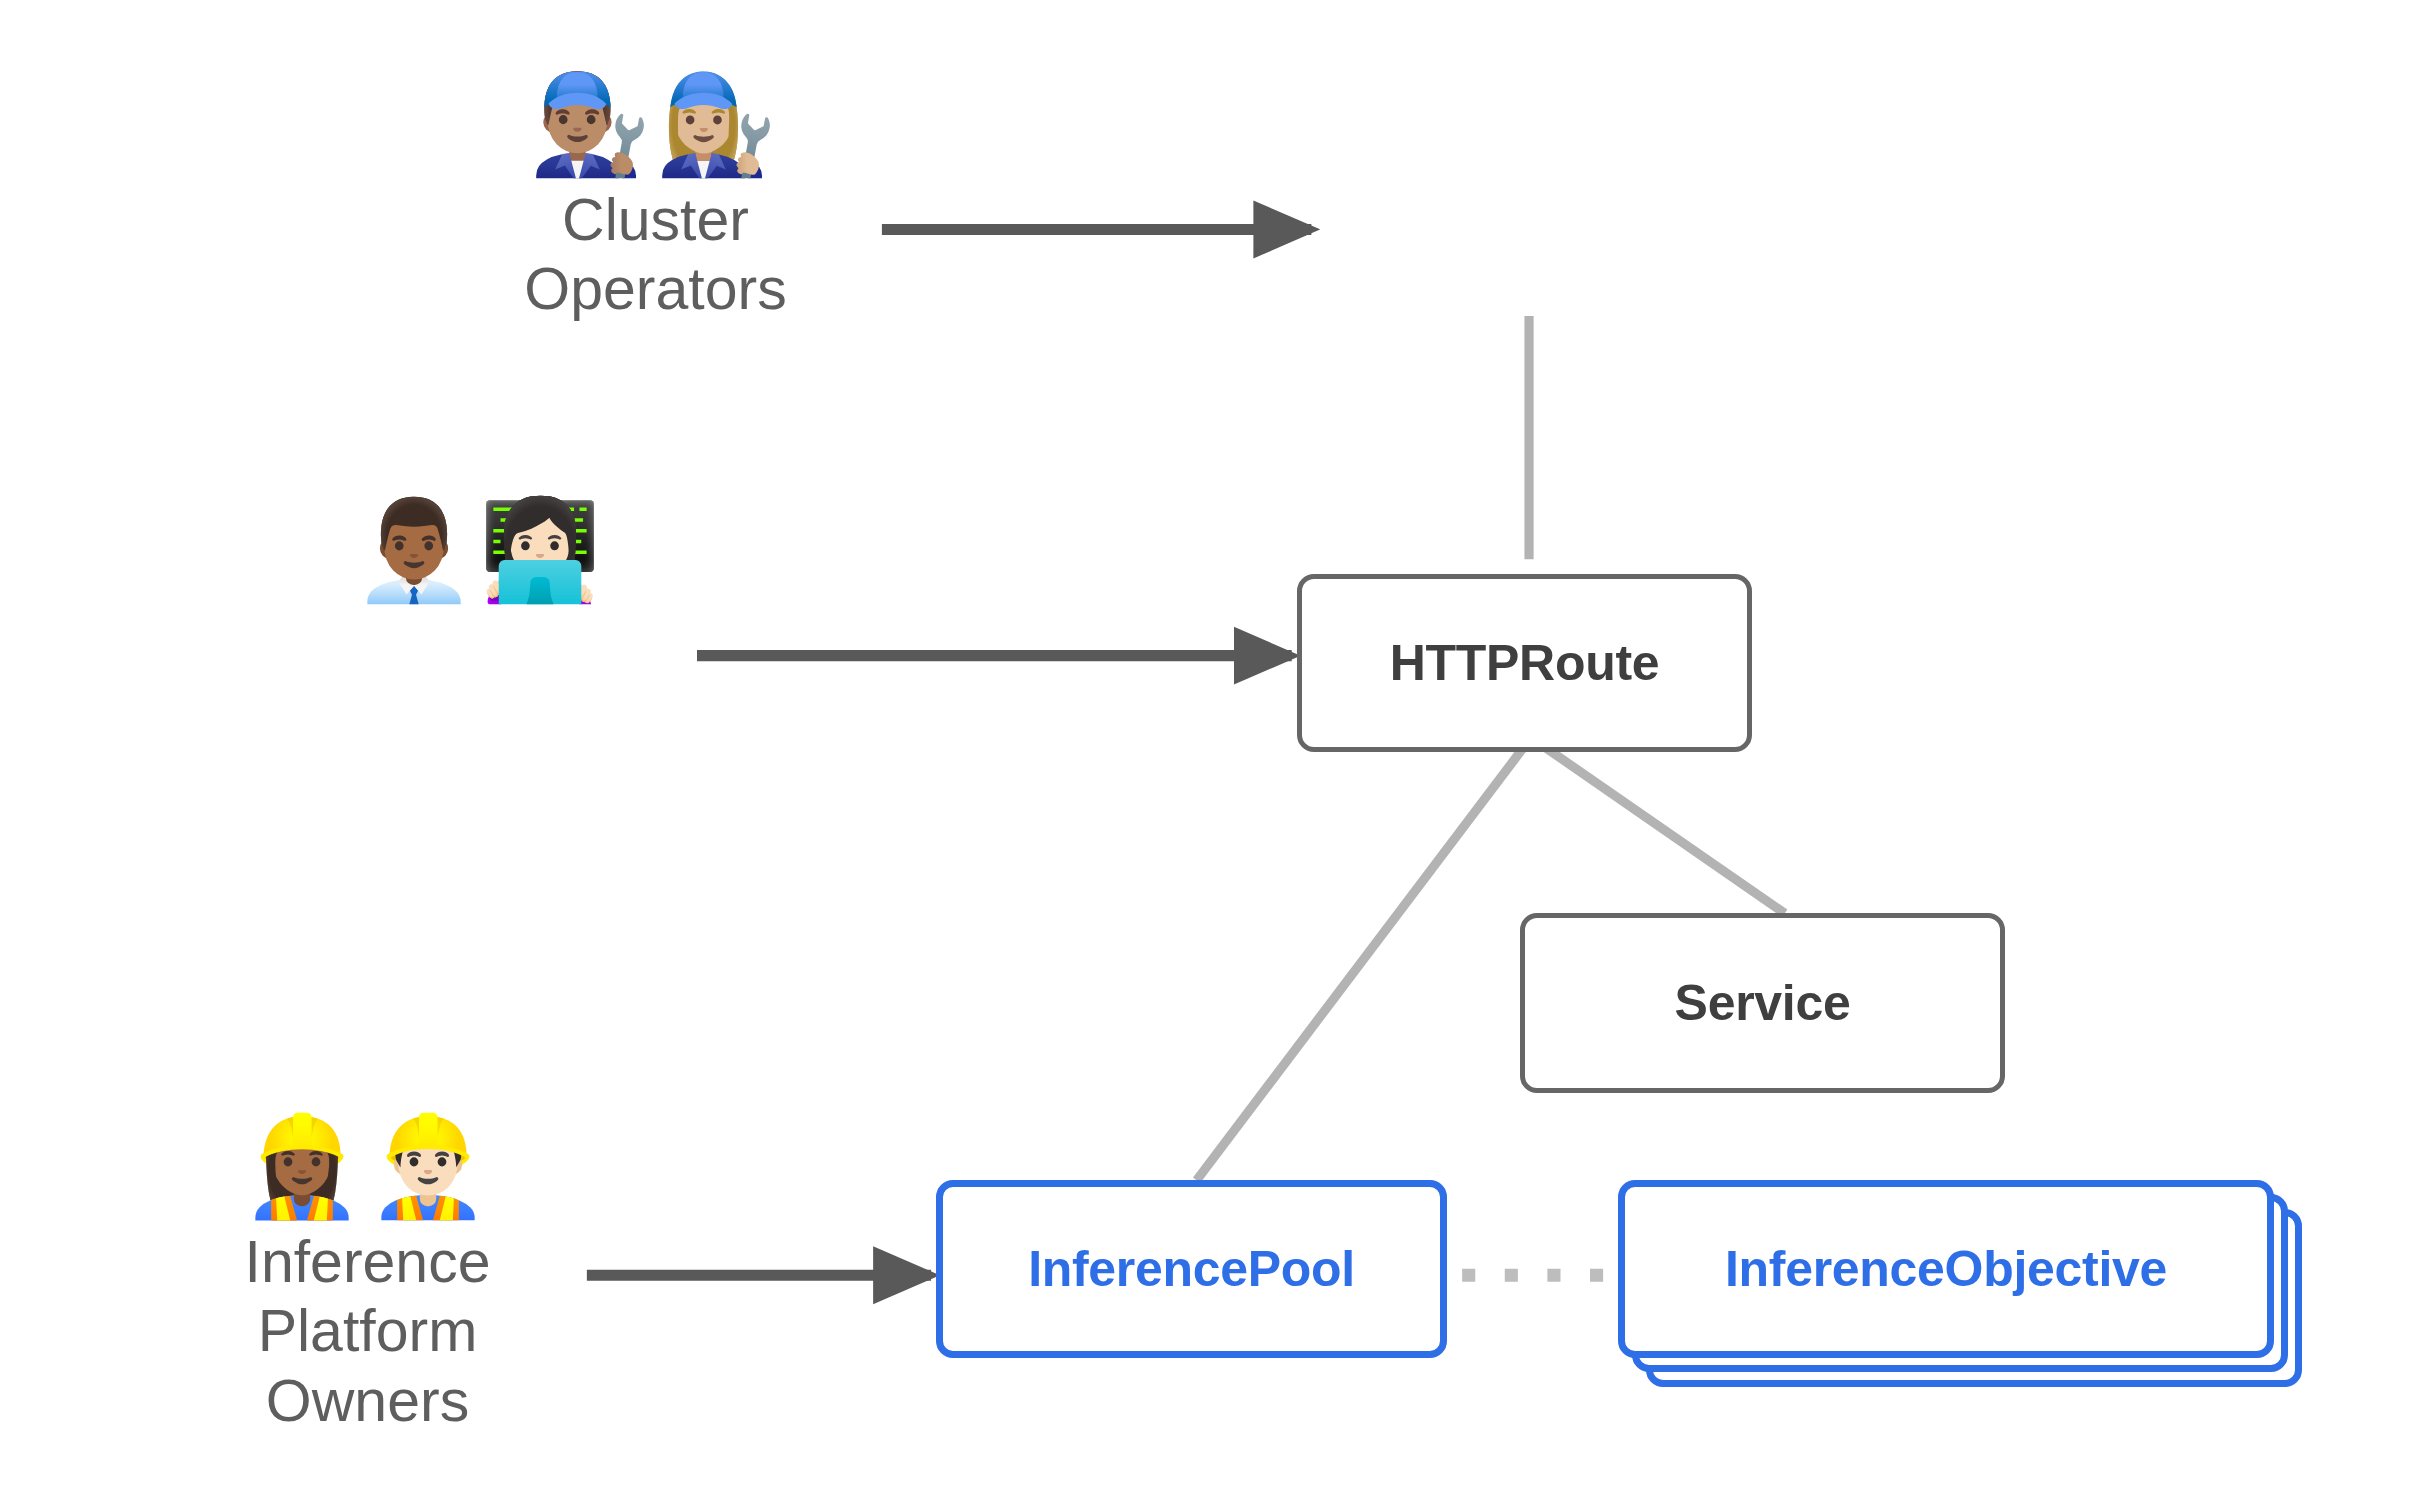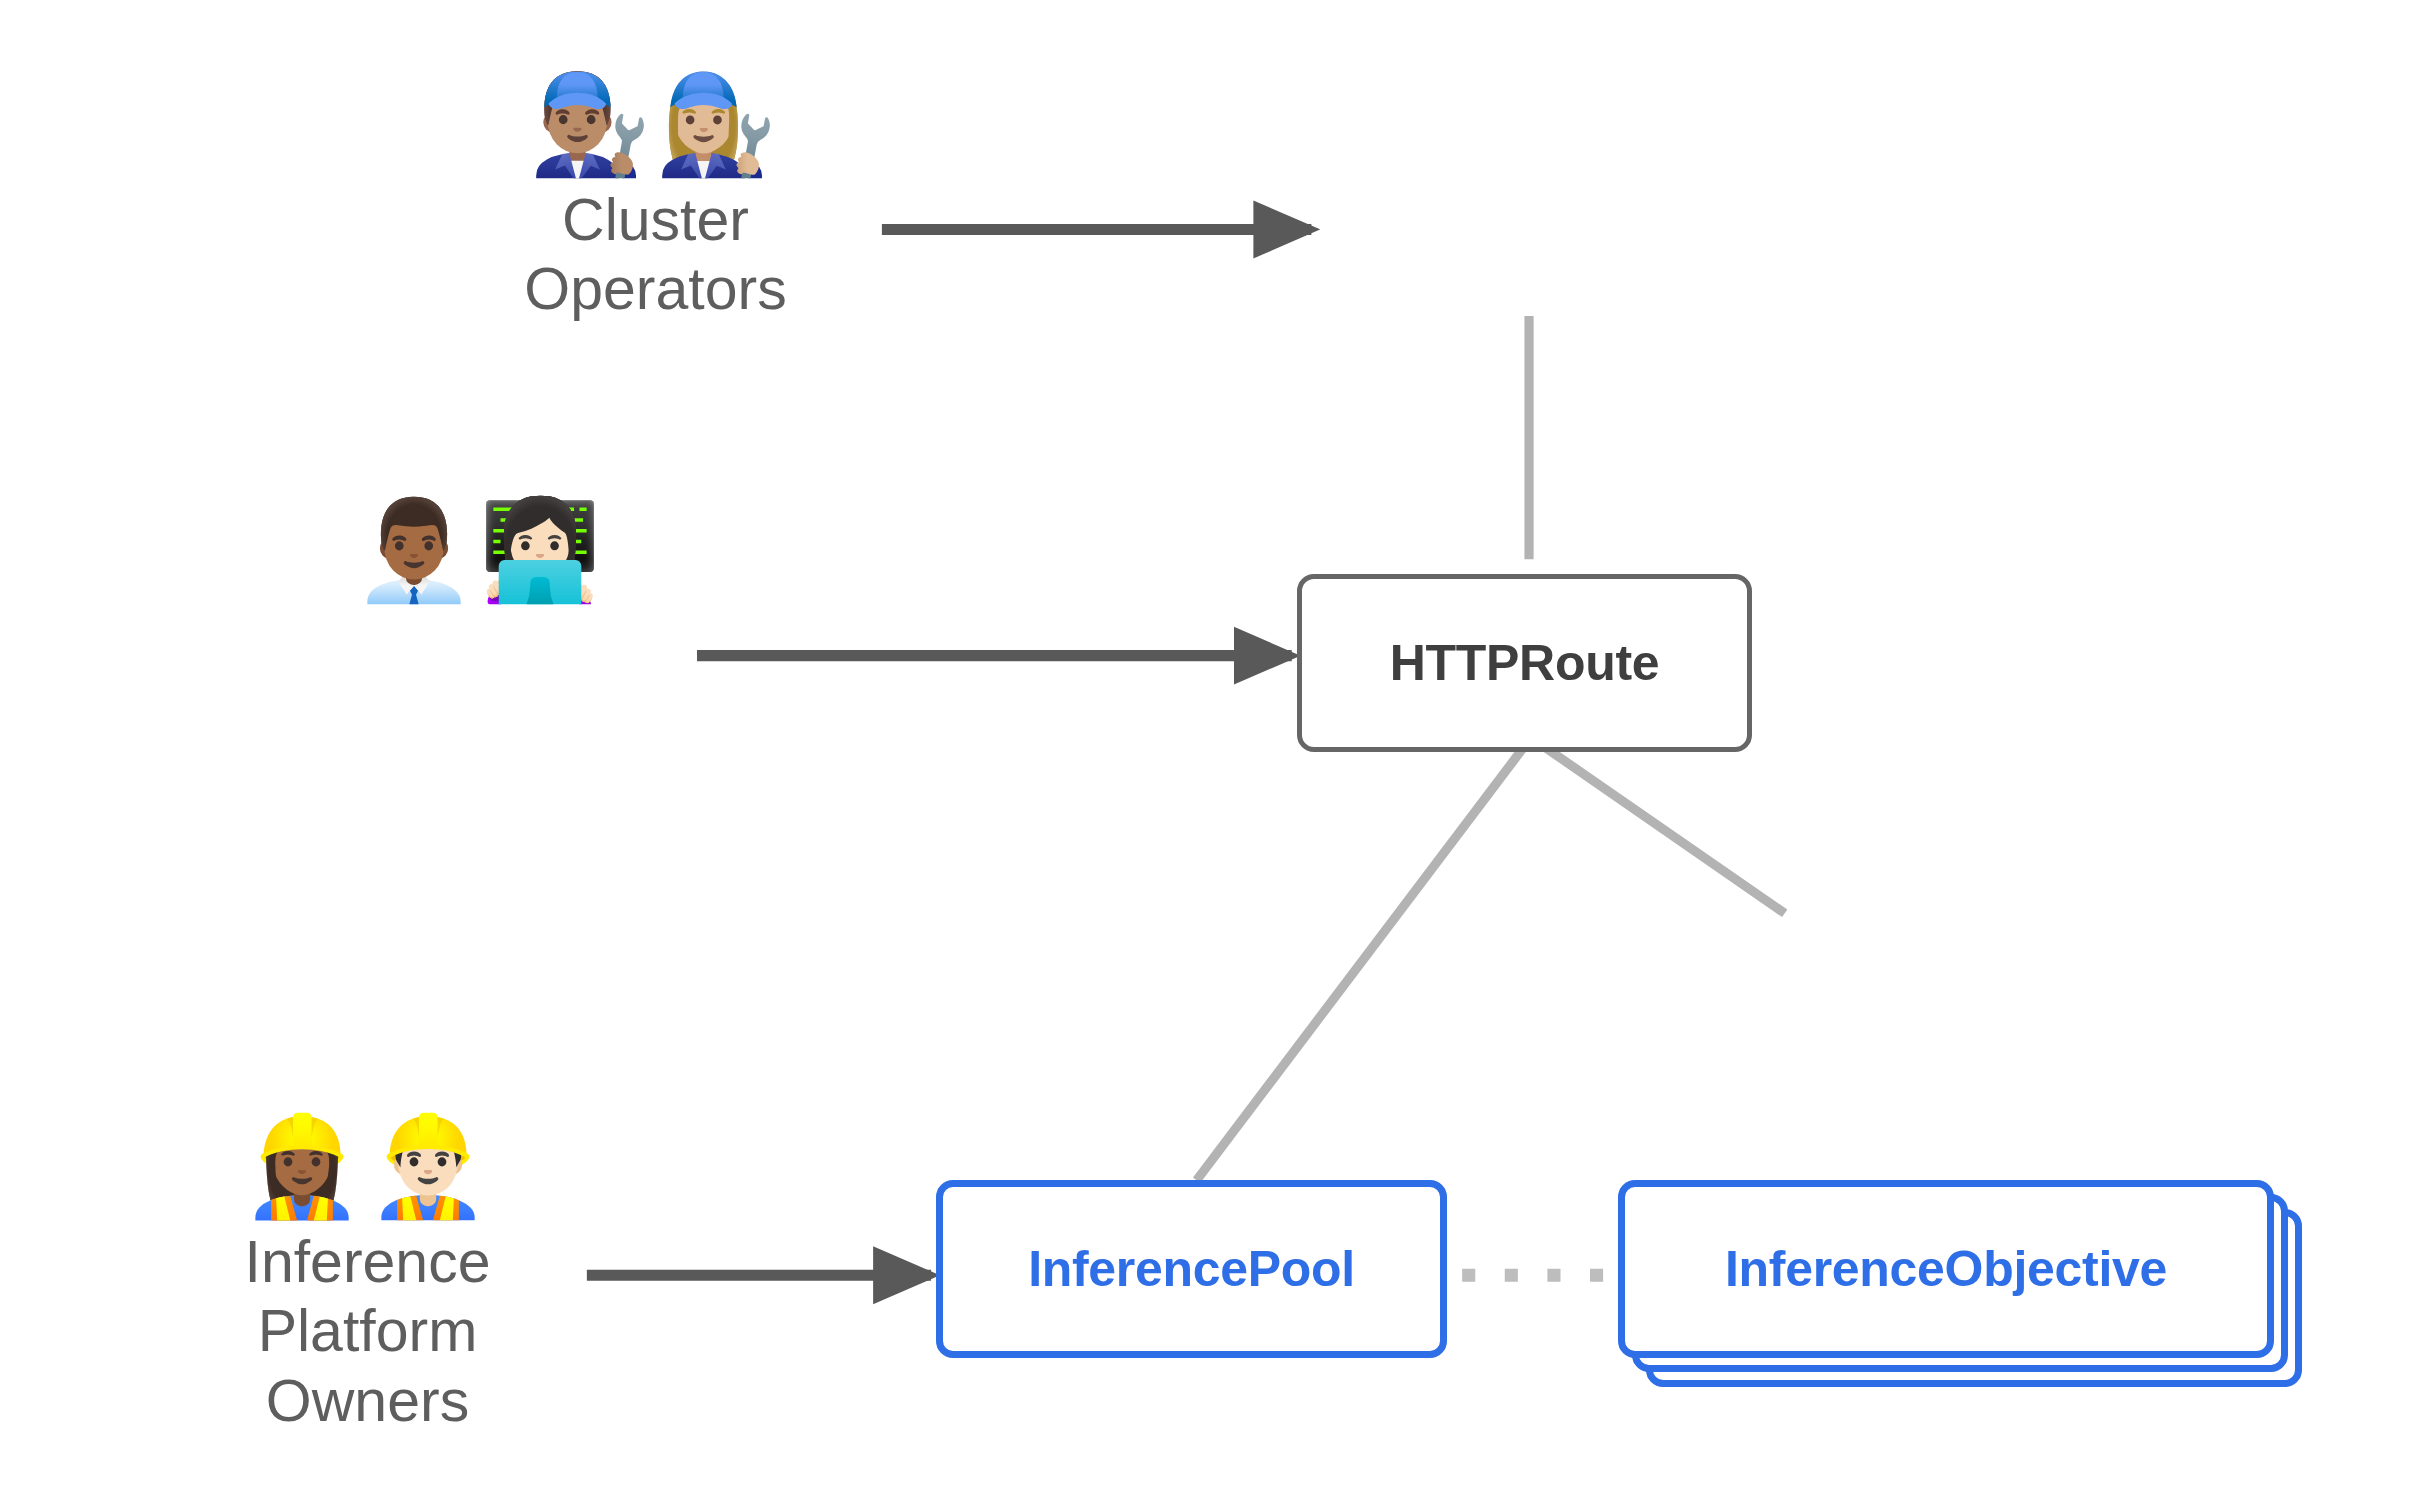--- a/index.html
+++ b/index.html
@@ -132,20 +132,23 @@
     <div class="persona-emoji">👷🏾‍♀️👷🏻‍♂️</div>
     <div class="persona-label">Inference
 Platform Owners</div>
   </div>
 
 
   <div class="node node-gray" style="left:1297px; top:559px; width:455px; height:178px;margin-top:15px;">
     <span class="node-label">HTTPRoute</span>
   </div>
 
+  <div class="node node-gray" style="left:1520px; top:913px; width:485px; height:180px;">
+    <span class="node-label">Service</span>
+  </div>
 
   <div class="node node-blue" style="left:936px; top:1180px; width:511px; height:178px;">
     <span class="node-label">InferencePool</span>
   </div>
 
   <div class="stack" style="left:1618px; top:1180px; width:701px; height:216px;">
     <div class="stack-card" style="left:27.5px; top:29px; width:656px; height:178px;"></div>
     <div class="stack-card" style="left:13.8px; top:14.4px; width:656px; height:178px;"></div>
     <div class="node node-blue" style="left:0px; top:0px; width:656px; height:178px;">
       <span class="node-label">InferenceObjective</span>

